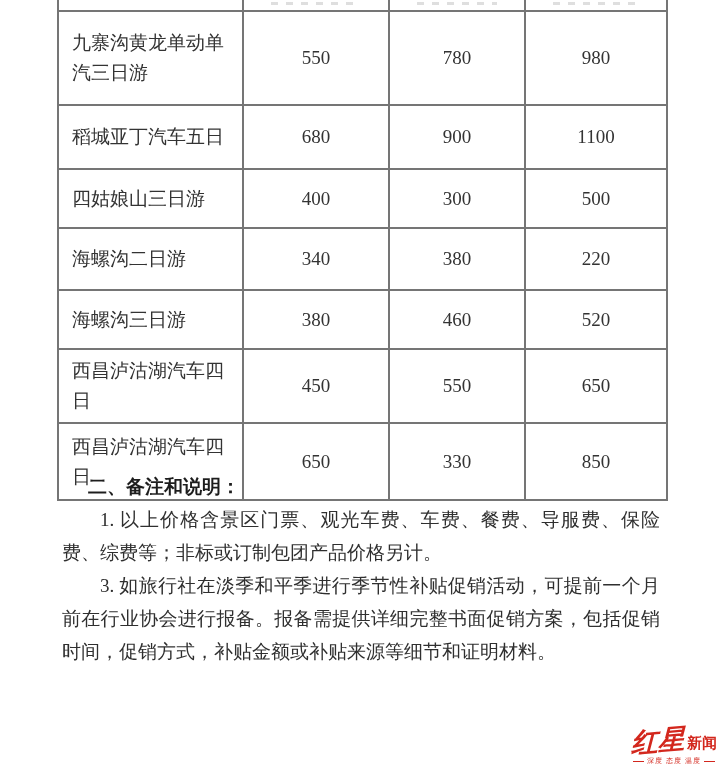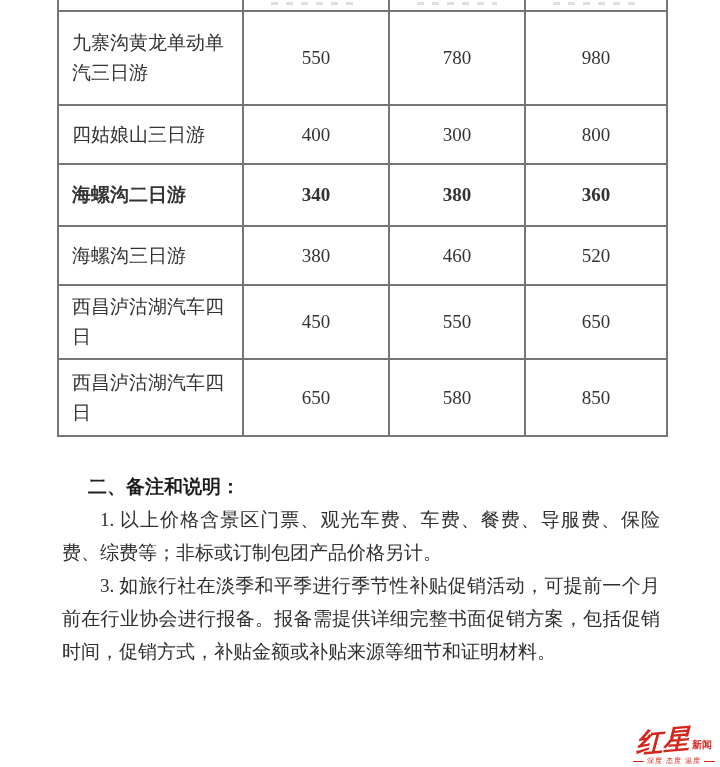--- a/index.html
+++ b/index.html
@@ -36,21 +36,21 @@
   td.c-name{
     text-align:left;
     padding:6px 4px 6px 13px;
     line-height:30px;
   }
   td.c-num{text-align:center;padding:0;}
   tr.r1 td{height:80px;}
   tr.r2 td{height:50px;}
   tr.r3 td{height:45px;}
   tr.r4 td{height:45px;}
-  tr.r5 td{height:48px;font-weight:bold;}
+  tr.r5 td{height:48px;}
   tr.r6 td{height:45px;border-radius:27px;}
   tr.r7 td{height:57px;}
   tr.r8 td{height:63px;}
 
   
   .notes{
     position:absolute;
     left:62px;top:470px;
     width:598px;
   }
@@ -85,22 +85,22 @@
     height:30px;line-height:30px;white-space:nowrap;
   }
   .logo-script{
     font-family:"DejaVu Serif","Liberation Serif",serif;
     font-style:italic;font-weight:bold;
     font-size:27px;line-height:27px;
     transform:rotate(-5deg) skewX(-6deg);
     display:inline-block;
   }
   .logo-suffix{
-    font-family:Liberation Serif, serif;
-    font-weight:900;font-size:10px;line-height:18px;
+    font-family:Liberation Mono, monospace;
+    font-weight:900;font-size:15px;line-height:18px;
     margin-left:2px;display:inline-block;
   }
   .logo-tagline{
     display:flex;align-items:center;justify-content:center;
     margin-top:3px;font-size:7px;line-height:8px;
     font-family:"Liberation Sans","DejaVu Sans",sans-serif;
     letter-spacing:1px;white-space:nowrap;
   }
   .logo-rule{width:11px;height:1px;background:#d3271d;margin:0 3px;flex:none;}
 </style>
@@ -129,48 +129,54 @@
           <td>
               <div class="remnant"></div>
             </td>
         </tr>
         <tr class="r1">
           <td class="c-name">九寨沟黄龙单动单汽三日游</td>
           <td class="c-num">550</td>
           <td class="c-num">780</td>
           <td class="c-num">980</td>
         </tr>
+        <tr class="r2">
+          <td class="c-name">稻城亚丁汽车五日</td>
+          <td class="c-num">680</td>
+          <td class="c-num">900</td>
+          <td class="c-num">1100</td>
+        </tr>
         <tr class="r4">
           <td class="c-name">四姑娘山三日游</td>
           <td class="c-num">400</td>
           <td class="c-num">300</td>
-          <td class="c-num">800</td>
+          <td class="c-num">500</td>
         </tr>
         <tr class="r5">
           <td class="c-name">海螺沟二日游</td>
           <td class="c-num">340</td>
           <td class="c-num">380</td>
-          <td class="c-num">360</td>
+          <td class="c-num">220</td>
         </tr>
         <tr class="r6">
           <td class="c-name">海螺沟三日游</td>
           <td class="c-num">380</td>
           <td class="c-num">460</td>
           <td class="c-num">520</td>
         </tr>
         <tr class="r7">
           <td class="c-name">西昌泸沽湖汽车四日</td>
           <td class="c-num">450</td>
           <td class="c-num">550</td>
           <td class="c-num">650</td>
         </tr>
         <tr class="r8">
           <td class="c-name">西昌泸沽湖汽车四日</td>
           <td class="c-num">650</td>
-          <td class="c-num">580</td>
+          <td class="c-num">330</td>
           <td class="c-num">850</td>
         </tr>
       </tbody>
     </table>
   </div>
 
   <div class="notes">
     <h2 class="notes-heading">二、备注和说明：</h2>
     <p>1. 以上价格含景区门票、观光车费、车费、餐费、导服费、保险费、综费等；非标或订制包团产品价格另计。</p>
     <p>3. 如旅行社在淡季和平季进行季节性补贴促销活动，可提前一个月前在行业协会进行报备。报备需提供详细完整书面促销方案，包括促销时间，促销方式，补贴金额或补贴来源等细节和证明材料。</p>

